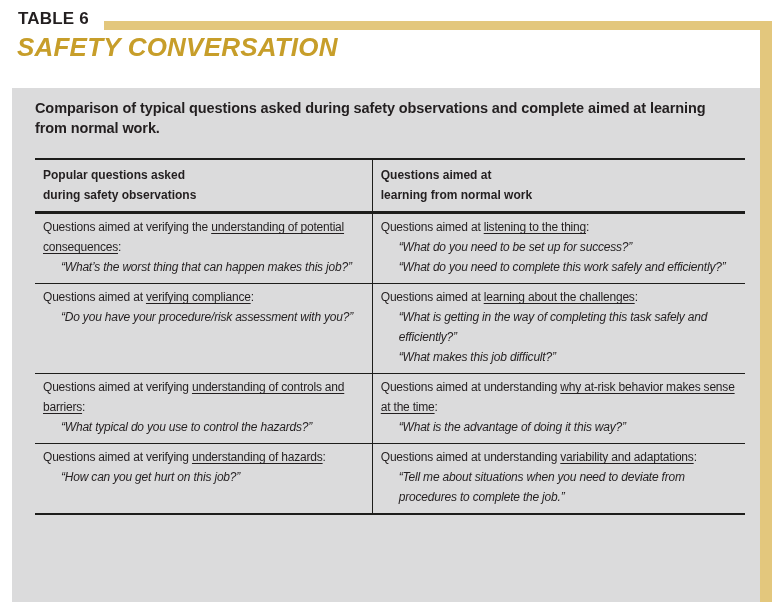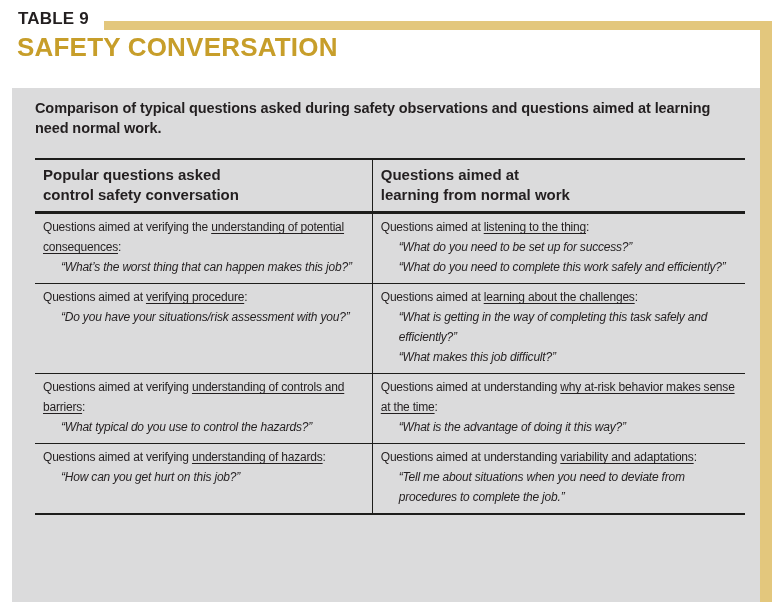--- a/index.html
+++ b/index.html
@@ -44,20 +44,21 @@
     background: var(--accent-bar);
   }
   .page-title {
     position: absolute;
     left: 17px;
     top: 32px;
     font-size: 26px;
     font-weight: bold;
     color: var(--title-gold);
     letter-spacing: 0.2px;
+    font-style: italic;
   }
   .panel {
     position: absolute;
     left: 12px;
     top: 88px;
     width: 748px;
     height: 514px;
     background: var(--panel-gray);
     padding: 10px 15px 0 23px;
   }
@@ -75,21 +76,21 @@
     margin-top: 20px;
     border-top: 2px solid #1d1d1b;
     border-bottom: 2px solid #1d1d1b;
     table-layout: fixed;
   }
   table.cmp col.c1 { width: 47.5%; }
   table.cmp col.c2 { width: 52.5%; }
   table.cmp th {
     text-align: left;
     vertical-align: top;
-    font-size: 15px;
+    font-size: 12px;
     font-weight: bold;
     line-height: 20px;
     padding: 5px 8px 6px 8px;
     border-bottom: 3px solid #1d1d1b;
   }
   table.cmp th + th,
   table.cmp td + td {
     border-left: 1.5px solid #1d1d1b;
   }
   table.cmp td {
@@ -109,55 +110,55 @@
   .quote {
     font-style: italic;
     margin-left: 18px;
   }
 </style>
 </head>
 <body>
 
 <div class="page">
 
-  <div class="table-label">TABLE 9</div>
+  <div class="table-label">TABLE 6</div>
   <div class="gold-hbar"></div>
   <div class="gold-vbar"></div>
   <div class="page-title">SAFETY CONVERSATION</div>
 
   <div class="panel">
-    <p class="caption">Comparison of typical questions asked during safety observations and questions aimed at learning need normal work.</p>
+    <p class="caption">Comparison of typical questions asked during safety observations and complete aimed at learning from normal work.</p>
 
     <table class="cmp">
       <colgroup>
           <col class="c1">
           <col class="c2">
         </colgroup>
       <thead>
         <tr>
-          <th><span>Popular questions asked</span><br><span>control safety conversation</span></th>
+          <th><span>Popular questions asked</span><br><span>during safety observations</span></th>
           <th><span>Questions aimed at</span><br><span>learning from normal work</span></th>
         </tr>
       </thead>
       <tbody>
         <tr>
           <td>
             <div class="intro"><span>Questions aimed at verifying the </span><span class="u">understanding of potential consequences</span><span>:</span></div>
             <div class="quote">“What’s the worst thing that can happen makes this job?”</div>
           </td>
           <td>
             <div class="intro"><span>Questions aimed at </span><span class="u">listening to the thing</span><span>:</span></div>
             <div class="quote">“What do you need to be set up for success?”</div>
             <div class="quote">“What do you need to complete this work safely and efficiently?”</div>
           </td>
         </tr>
         <tr>
           <td>
-            <div class="intro"><span>Questions aimed at </span><span class="u">verifying procedure</span><span>:</span></div>
-            <div class="quote">“Do you have your situations/risk assessment with you?”</div>
+            <div class="intro"><span>Questions aimed at </span><span class="u">verifying compliance</span><span>:</span></div>
+            <div class="quote">“Do you have your procedure/risk assessment with you?”</div>
           </td>
           <td>
             <div class="intro"><span>Questions aimed at </span><span class="u">learning about the challenges</span><span>:</span></div>
             <div class="quote">“What is getting in the way of completing this task safely and efficiently?”</div>
             <div class="quote">“What makes this job difficult?”</div>
           </td>
         </tr>
         <tr>
           <td>
             <div class="intro"><span>Questions aimed at verifying </span><span class="u">understanding of controls and barriers</span><span>:</span></div>

